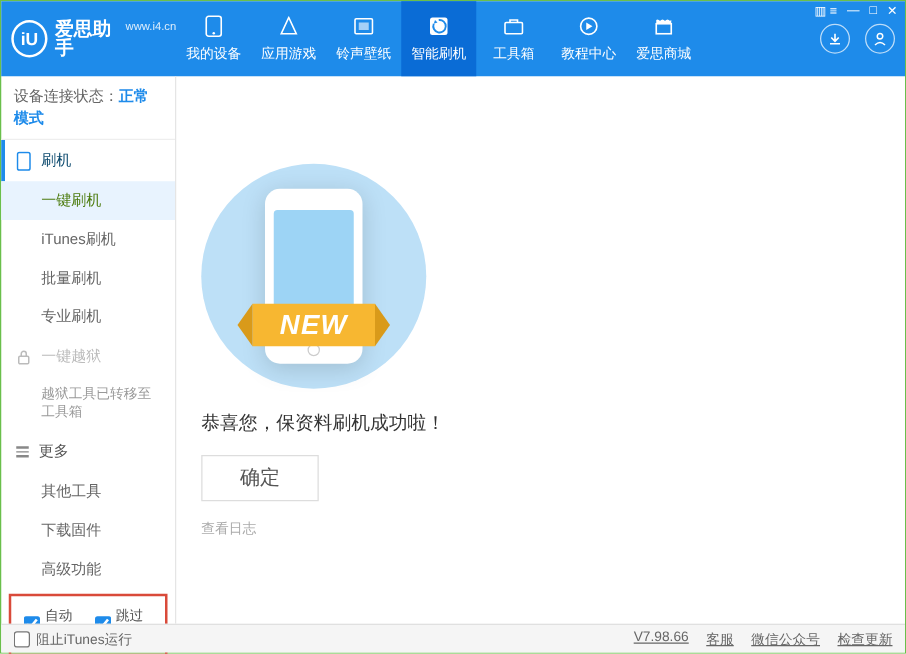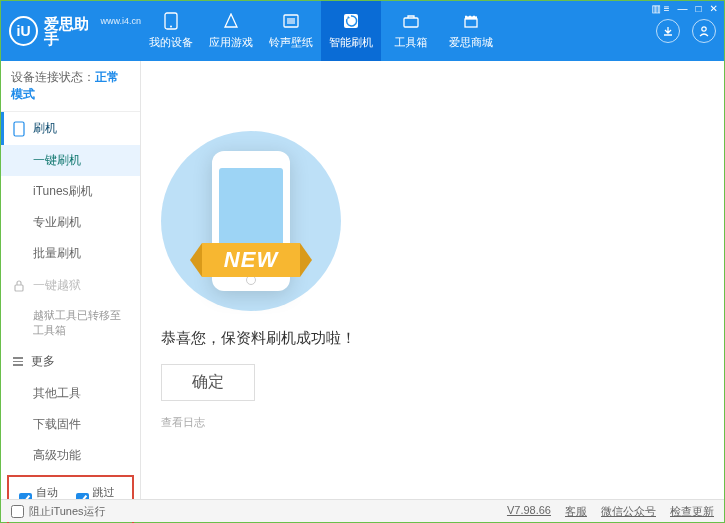--- a/index.html
+++ b/index.html
@@ -24,21 +24,21 @@
 
 
 .body { display: flex; height: calc(100% - 60px - 23px); }
 .sidebar { width: 140px; border-right: 1px solid #e5e5e5; display: flex; flex-direction: column; font-size: 12px; }
 .status-bar { padding: 8px 10px; color: #666; border-bottom: 1px solid #eee; }
 .status-value { color: #1e8bea; font-weight: bold; }
 .side-group-hdr { display: flex; align-items: center; padding: 8px 12px; color: #555; gap: 8px; }
 .side-group-hdr.active { color: #0c4a6e; border-left: 3px solid #1e8bea; padding-left: 9px; }
 .side-group-hdr.locked { color: #bbb; }
 .side-item { padding: 7px 12px 7px 32px; color: #666; cursor: pointer; }
-.side-item.active { background: #e8f3fe; color: #0f766e; }
+.side-item.active { background: #e8f3fe; color: #4d7c0f; }
 .side-note { font-size: 11px; color: #999; padding: 6px 12px 6px 32px; line-height: 1.4; }
 .checkbox-row { display: flex; gap: 10px; padding: 8px 10px; border: 2px solid #d94a3a; margin: 4px 6px; }
 .cb { display: flex; align-items: center; gap: 4px; font-size: 11px; color: #555; }
 .cb input { accent-color: #1e8bea; }
 
 
 .main { flex: 1; display: flex; flex-direction: column; align-items: flex-start; justify-content: center; padding: 20px; }
 .phone-illustration { position: relative; width: 180px; height: 180px; border-radius: 50%; background: #bde0f7; display: flex; align-items: center; justify-content: center; margin-bottom: 18px; }
 .phone { width: 78px; height: 140px; background: #fff; border-radius: 12px; box-shadow: 0 4px 20px rgba(0,0,0,0.15); position: relative; display: flex; align-items: center; justify-content: center; }
 .phone-screen { width: 64px; height: 105px; background: #9dd4f5; border-radius: 3px; }
@@ -120,20 +120,29 @@
         <div class="nav-icon">
             <svg width="16" height="14" viewBox="0 0 16 14">
               <rect x="1" y="4" width="14" height="9" rx="1" fill="none" stroke="#fff" stroke-width="1.3"></rect>
               <path d="M5 4 V2 H11 V4" fill="none" stroke="#fff" stroke-width="1.3"></path>
             </svg>
           </div>
         <span>工具箱</span>
       </div>
       <div class="nav-item">
         <div class="nav-icon">
+            <svg width="16" height="16" viewBox="0 0 16 16">
+              <circle cx="8" cy="8" r="6.5" fill="none" stroke="#fff" stroke-width="1.3"></circle>
+              <path d="M6 5 L11 8 L6 11 Z" fill="#fff"></path>
+            </svg>
+          </div>
+        <span>教程中心</span>
+      </div>
+      <div class="nav-item">
+        <div class="nav-icon">
             <svg width="16" height="14" viewBox="0 0 16 14">
               <path d="M2 2 Q3 1 4 2 T6 2 T8 2 T10 2 T12 2 T14 2 V5 H2 Z" fill="#fff"></path>
               <rect x="2" y="5" width="12" height="8" fill="none" stroke="#fff" stroke-width="1.3"></rect>
             </svg>
           </div>
         <span>爱思商城</span>
       </div>
     </div>
     <div class="header-right">
       <div class="circle-btn">
@@ -157,22 +166,22 @@
       </div>
 
       <div class="side-group-hdr active">
         <svg width="12" height="16" viewBox="0 0 12 16">
             <rect x="1" y="1" width="10" height="14" rx="1.5" fill="none" stroke="#1e8bea" stroke-width="1.2"></rect>
           </svg>
         <span>刷机</span>
       </div>
       <div class="side-item active">一键刷机</div>
       <div class="side-item">iTunes刷机</div>
+      <div class="side-item">批量刷机</div>
       <div class="side-item">专业刷机</div>
-      <div class="side-item">批量刷机</div>
 
       <div class="side-group-hdr locked">
         <svg width="12" height="12" viewBox="0 0 12 12">
             <rect x="2" y="5" width="8" height="6" rx="1" fill="none" stroke="#bbb" stroke-width="1.2"></rect>
             <path d="M4 5 V3 A2 2 0 0 1 8 3 V5" fill="none" stroke="#bbb" stroke-width="1.2"></path>
           </svg>
         <span>一键越狱</span>
       </div>
       <div class="side-note">越狱工具已转移至工具箱</div>
 

